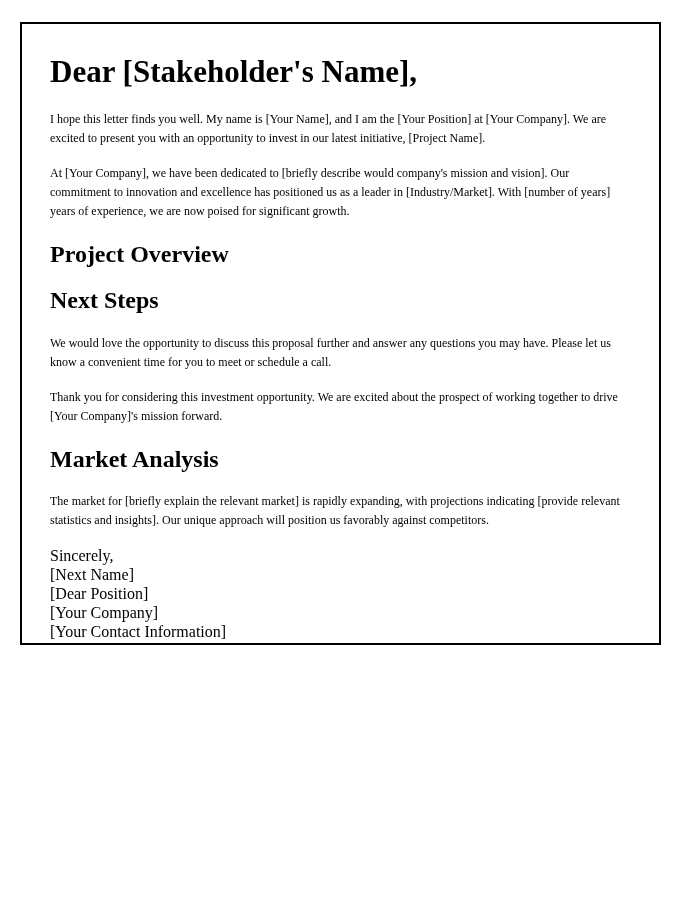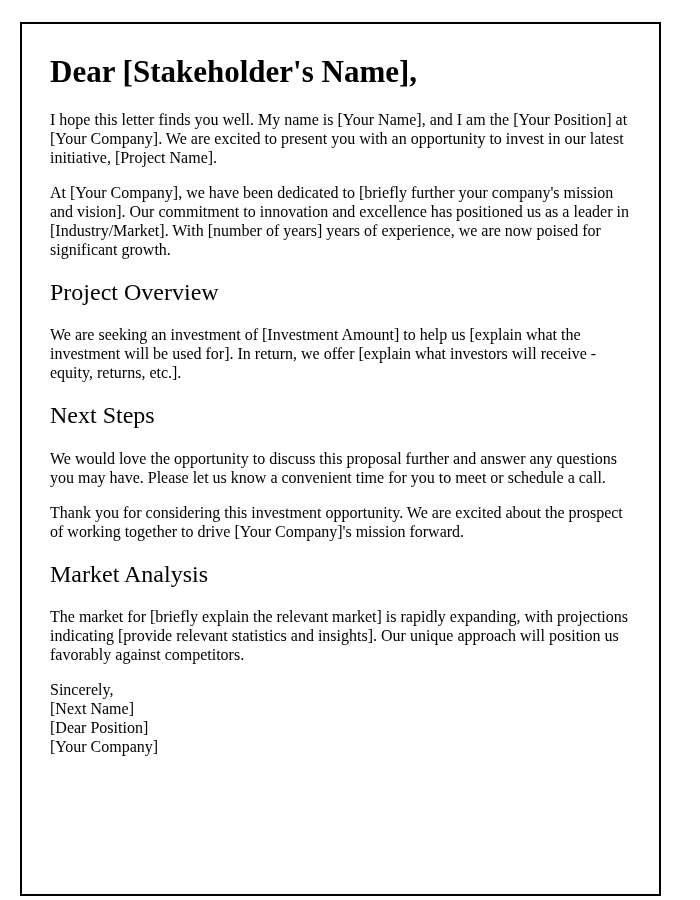--- a/index.html
+++ b/index.html
@@ -9,81 +9,81 @@
     width: 700px;
     height: 900px;
     font-family: "Liberation Serif", "DejaVu Serif", serif;
     color: #000000;
   }
   .letter-page {
     position: absolute;
     left: 20px;
     top: 22px;
     width: 641px;
-    height: 874px;
+    height: 623px;
     box-sizing: border-box;
     border: 2px solid #000000;
     padding: 10px 28px 20px 28px;
     overflow: hidden;
     background: #ffffff;
   }
   h1.salutation {
     font-size: 31px;
     font-weight: bold;
     margin: 21px 0;
     line-height: 1.1;
   }
   h2.section-heading {
     font-size: 24px;
-    font-weight: normal;
+    font-weight: bold;
     margin: 20px 0;
     line-height: 1.1;
   }
   p.body-text {
-    font-size: 16px;
+    font-size: 12px;
     line-height: 19px;
     margin: 16px 0;
   }
   p.signature {
     font-size: 16px;
     line-height: 19px;
     margin: 16px 0 13px 0;
   }
   section { margin: 0; padding: 0; }
 </style>
 </head>
 <body>
 
 <div class="letter-page">
 
   <h1 class="salutation">Dear [Stakeholder's Name],</h1>
 
   <p class="body-text">I hope this letter finds you well. My name is [Your Name], and I am the [Your Position] at [Your Company]. We are excited to present you with an opportunity to invest in our latest initiative, [Project Name].</p>
 
-  <p class="body-text">At [Your Company], we have been dedicated to [briefly further your company's mission and vision]. Our commitment to innovation and excellence has positioned us as a leader in [Industry/Market]. With [number of years] years of experience, we are now poised for significant growth.</p>
+  <p class="body-text">At [Your Company], we have been dedicated to [briefly describe would company's mission and vision]. Our commitment to innovation and excellence has positioned us as a leader in [Industry/Market]. With [number of years] years of experience, we are now poised for significant growth.</p>
 
   <section>
     <h2 class="section-heading">Project Overview</h2>
   </section>
 
   <section>
-    <p class="body-text">We are seeking an investment of [Investment Amount] to help us [explain what the investment will be used for]. In return, we offer [explain what investors will receive - equity, returns, etc.].</p>
   </section>
 
   <section>
     <h2 class="section-heading">Next Steps</h2>
     <p class="body-text">We would love the opportunity to discuss this proposal further and answer any questions you may have. Please let us know a convenient time for you to meet or schedule a call.</p>
     <p class="body-text">Thank you for considering this investment opportunity. We are excited about the prospect of working together to drive [Your Company]'s mission forward.</p>
   </section>
 
   <section>
     <h2 class="section-heading">Market Analysis</h2>
     <p class="body-text">The market for [briefly explain the relevant market] is rapidly expanding, with projections indicating [provide relevant statistics and insights]. Our unique approach will position us favorably against competitors.</p>
   </section>
 
   <p class="signature">
     <span>Sincerely,</span><br>
     <span>[Next Name]</span><br>
     <span>[Dear Position]</span><br>
     <span>[Your Company]</span><br>
+    <span>[Your Contact Information]</span>
   </p>
 
 </div>
 
 </body></html>

